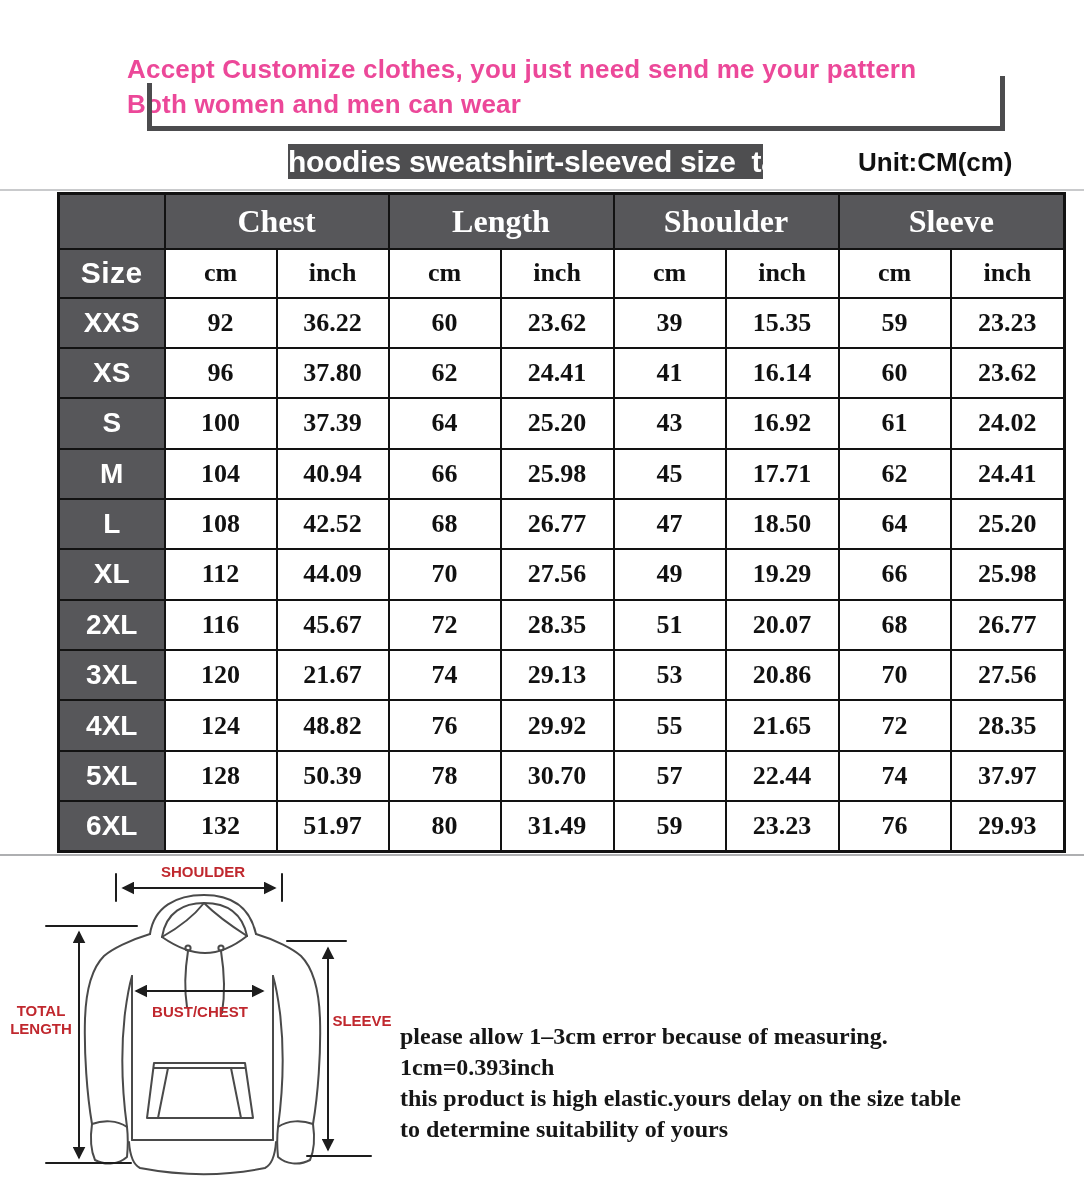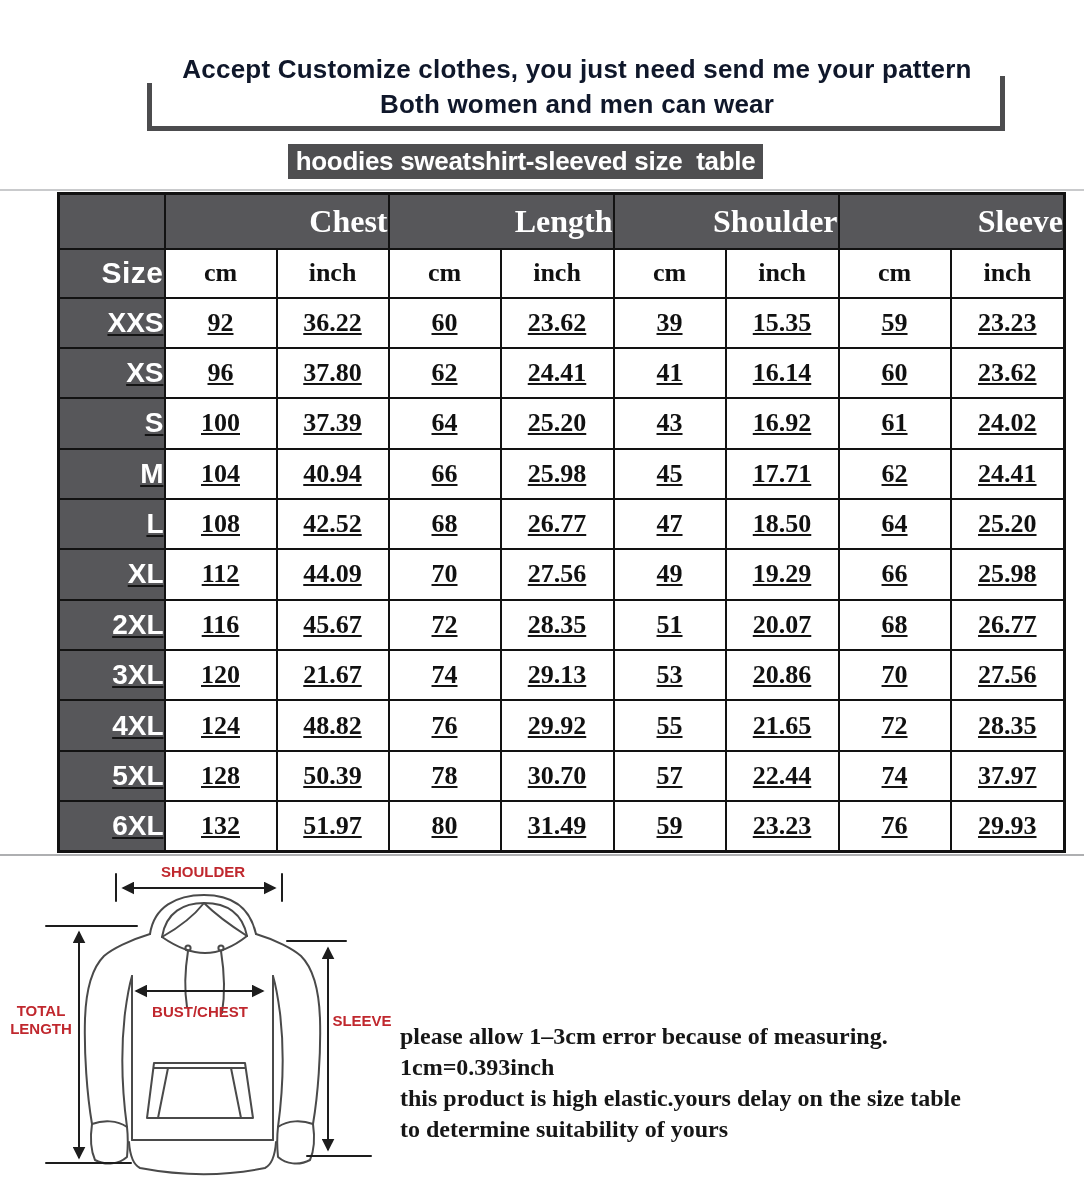--- a/index.html
+++ b/index.html
@@ -4,33 +4,33 @@
 <style>
   html,body { margin:0; padding:0; background:#ffffff; }
   .canvas {
     position:relative; width:1084px; height:1196px; background:#ffffff;
     font-family:"Liberation Sans", sans-serif; overflow:hidden; color:#141414;
   }
 
   
   .title-block {
     position:absolute; left:127px; top:52px; width:900px;
-    text-align:center; font-weight:bold; font-size:26px; line-height:35px;
-    color:#0f172a; letter-spacing:0.2px;
+    text-align:left; font-weight:bold; font-size:26px; line-height:35px;
+    color:#ec4899; letter-spacing:0.2px;
   }
   .title-block div { white-space:nowrap; }
   .bracket { position:absolute; left:147px; top:76px; width:858px; height:55px; }
   .bracket .b-bottom { position:absolute; left:0; bottom:0; width:100%; height:5px; background:#4c4c4e; }
   .bracket .b-left   { position:absolute; left:0;  bottom:0; width:5px; height:48px; background:#4c4c4e; }
   .bracket .b-right  { position:absolute; right:0; bottom:0; width:5px; height:55px; background:#4c4c4e; }
 
   
   .banner {
     position:absolute; left:288px; top:144px; width:475px; height:35px;
-    background:#4e4e50; color:#ffffff; font-weight:bold; font-size:26px;
+    background:#4e4e50; color:#ffffff; font-weight:bold; font-size:30px;
     line-height:35px; text-align:center; white-space:pre; letter-spacing:-0.3px;
   }
   .unit {
     position:absolute; left:858px; top:147px; width:175px;
     font-weight:bold; font-size:26px; color:#111; white-space:nowrap;
   }
 
   .hairline { position:absolute; left:0; width:1084px; height:2px; }
   .hl-top { top:189px; background:#c9cacc; }
   .hl-bottom { top:854px; background:#aeafb1; }
@@ -38,29 +38,29 @@
   
   table.size-table {
     position:absolute; left:57px; top:192px; width:1006px; height:661px;
     border-collapse:collapse; table-layout:fixed; background:#fff;
     border:3px solid #121212;
   }
   .size-table th, .size-table td {
     border:2px solid #121212; text-align:center; vertical-align:middle; padding:0;
     overflow:hidden;
   }
-  .size-table .dark { background:#57575a; color:#ffffff;text-align:right; }
+  .size-table .dark { background:#57575a; color:#ffffff; }
   .size-table .gh  { font-family:"Liberation Serif", serif; font-size:32px; font-weight:bold; }
   .size-table .size-label { font-size:30px; font-weight:bold; letter-spacing:0.5px; }
   .size-table .uh  { font-family:"Liberation Serif", serif; font-size:26px; font-weight:bold; color:#111; background:#fff; }
   .size-table .rl  { font-size:28px; font-weight:bold; }
   .size-table .vc  { font-family:"Liberation Serif", serif; font-size:26px; font-weight:bold; color:#111; background:#fff; }
   .size-table thead tr.r1 { height:55px; }
   .size-table thead tr.r2 { height:49px;padding-left:28px; }
-  .size-table tbody tr { height:50px;text-decoration:underline; }
+  .size-table tbody tr { height:50px; }
 
   
   svg.hoodie { position:absolute; left:0; top:855px; }
   .garment { fill:none; stroke:#4a4a4a; stroke-width:2; stroke-linecap:round; stroke-linejoin:round; }
   .dim     { fill:none; stroke:#1d1d1d; stroke-width:2; stroke-linecap:round; }
   .dimlabel{ font-family:"Liberation Sans", sans-serif; font-weight:bold; font-size:15px; }
 
   
   .notes {
     position:absolute; left:400px; top:1021px; width:684px; 
@@ -78,20 +78,21 @@
     <div>Accept Customize clothes, you just need send me your pattern</div>
     <div>Both women and men can wear</div>
   </div>
   <div class="bracket">
     <span class="b-left"></span>
     <span class="b-bottom"></span>
     <span class="b-right"></span>
   </div>
 
   <div class="banner">hoodies sweatshirt-sleeved size  table</div>
+  <div class="unit">Unit:CM(cm)</div>
 
   <div class="hairline hl-top"></div>
   <div class="hairline hl-bottom"></div>
 
   <table class="size-table">
     <colgroup>
       <col style="width:106px">
       <col style="width:112px">
         <col style="width:112px">
       <col style="width:112px">

